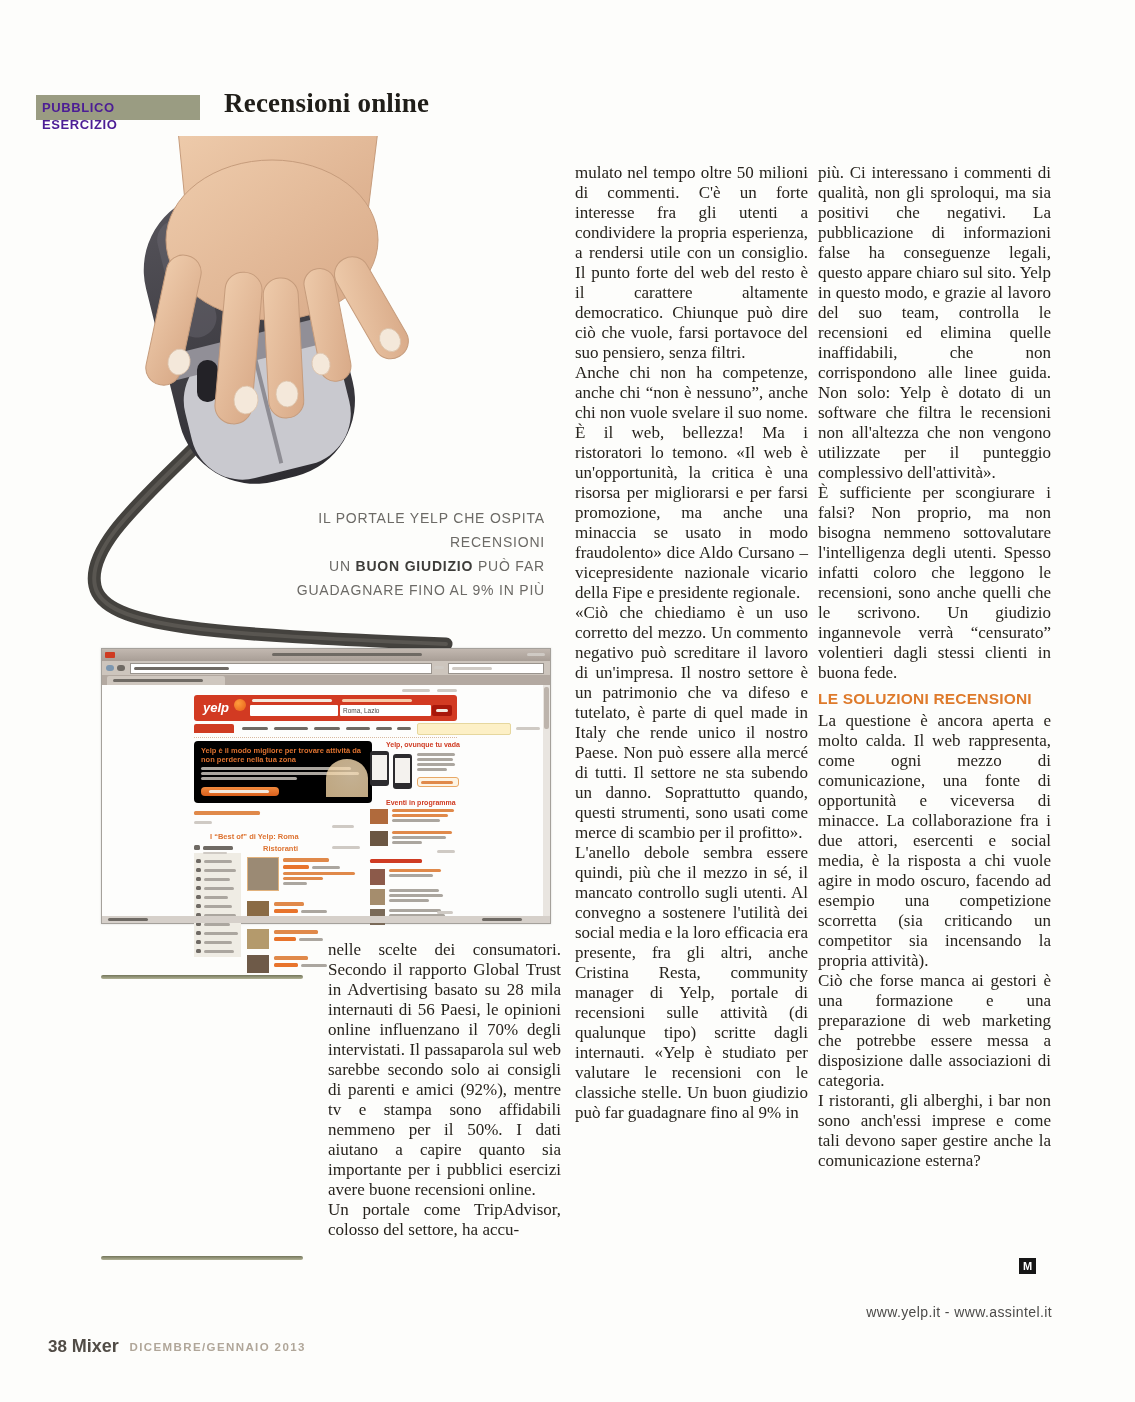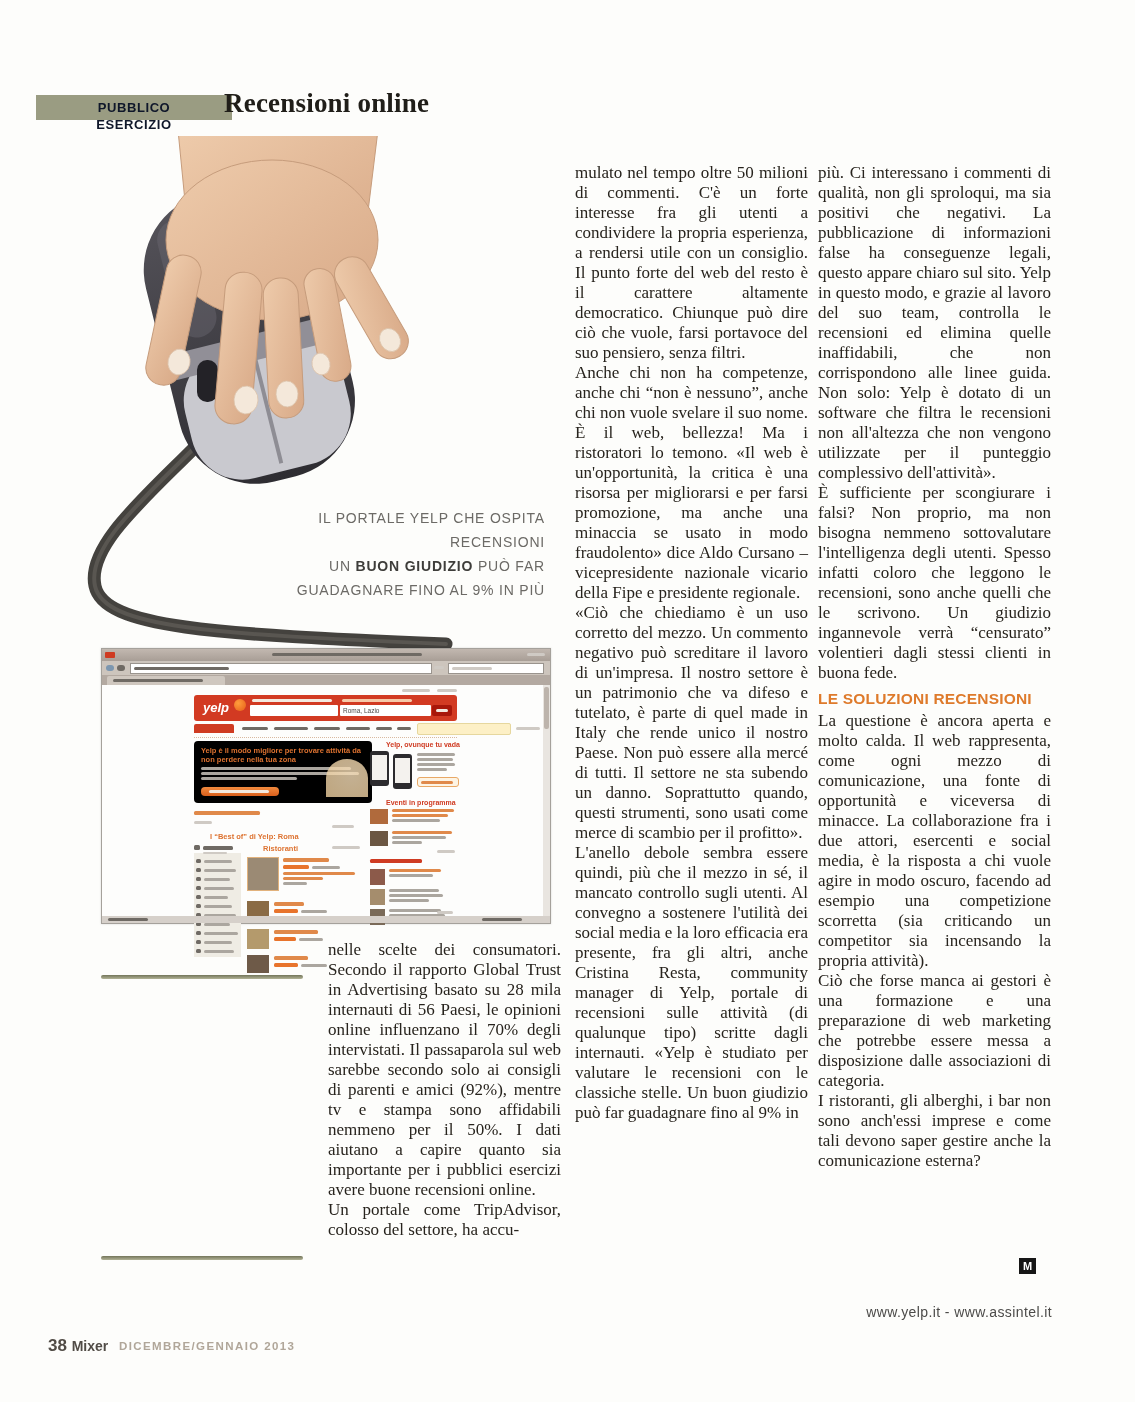--- a/index.html
+++ b/index.html
@@ -1,42 +1,42 @@
 <!DOCTYPE html>
 <html lang="it"><head>
 <meta charset="utf-8">
 <style>
   html,body{margin:0;padding:0;background:#e9e9e7;}
   .page{position:relative;width:1135px;height:1402px;margin:0 auto;background:#fdfdfb;overflow:hidden;
         font-family:"Liberation Sans",sans-serif;}
   
-  .kicker{position:absolute;left:36px;top:95px;width:152px;height:17px;padding:4px 22px;
-          background:#9a9c82;color:#0f172a;font:bold 13px/17px "Liberation Sans",sans-serif;
-          letter-spacing:.6px;text-align:center;}
+  .kicker{position:absolute;left:36px;top:95px;width:152px;height:17px;padding:4px 6px;
+          background:#9a9c82;color:#4c1d95;font:bold 13px/17px "Liberation Sans",sans-serif;
+          letter-spacing:.6px;}
   .headline{position:absolute;left:224px;top:88px;color:#201e19;
             font:bold 27px/30px "Liberation Serif",serif;letter-spacing:.2px;}
   
   .caption{position:absolute;left:240px;top:506px;width:305px;text-align:right;
            color:#6c6a66;font:14px/24px "Liberation Sans",sans-serif;letter-spacing:.8px;}
   .caption b{color:#3e3d3a;}
   
   .bodycol{position:absolute;width:233px;color:#27231d;text-align:justify;
            font:17px/20px "Liberation Serif",serif;}
   .bodycol p{margin:0;}
   .subhead{margin:7px 0 3px;color:#de7a2b;font:bold 15.5px/18px "Liberation Sans",sans-serif;
            letter-spacing:.2px;text-align:left;}
   
   .pullquote{position:absolute;left:101px;top:975px;width:202px;}
   .pq-rule{height:4px;border-radius:2px;background:linear-gradient(to bottom,#73755a,#b2b396);}
   .pq-rule.bottom{position:absolute;left:0;top:281px;width:202px;}
   .pq-text{margin-top:26px;text-align:center;color:#3e3c37;
            font:25px/34px "Liberation Sans",sans-serif;letter-spacing:-.2px;}
   
   .folio{position:absolute;left:48px;top:1336px;color:#514c46;font:bold 17px/20px "Liberation Sans",sans-serif;}
-  .folio .mag{font-size:14px;}
+  .folio .mag{font-size:18px;}
   .folio .issue{color:#b0a699;font:11.5px/20px "Liberation Sans",sans-serif;font-weight:bold;
                 letter-spacing:1.4px;margin-left:6px;vertical-align:1px;}
   .sites{position:absolute;left:760px;top:1304px;width:292px;text-align:right;color:#4c4b49;
          font:14px/16px "Liberation Sans",sans-serif;letter-spacing:.4px;}
   .endmark{position:absolute;left:1019px;top:1258px;width:17px;height:16px;background:#161616;
            color:#fff;font:bold 11px/16px "Liberation Sans",sans-serif;text-align:center;}
   
   .photo{position:absolute;left:60px;top:136px;width:500px;height:512px;}
   
   .shot{position:absolute;left:101px;top:648px;width:448px;height:274px;background:#fdfdfc;

